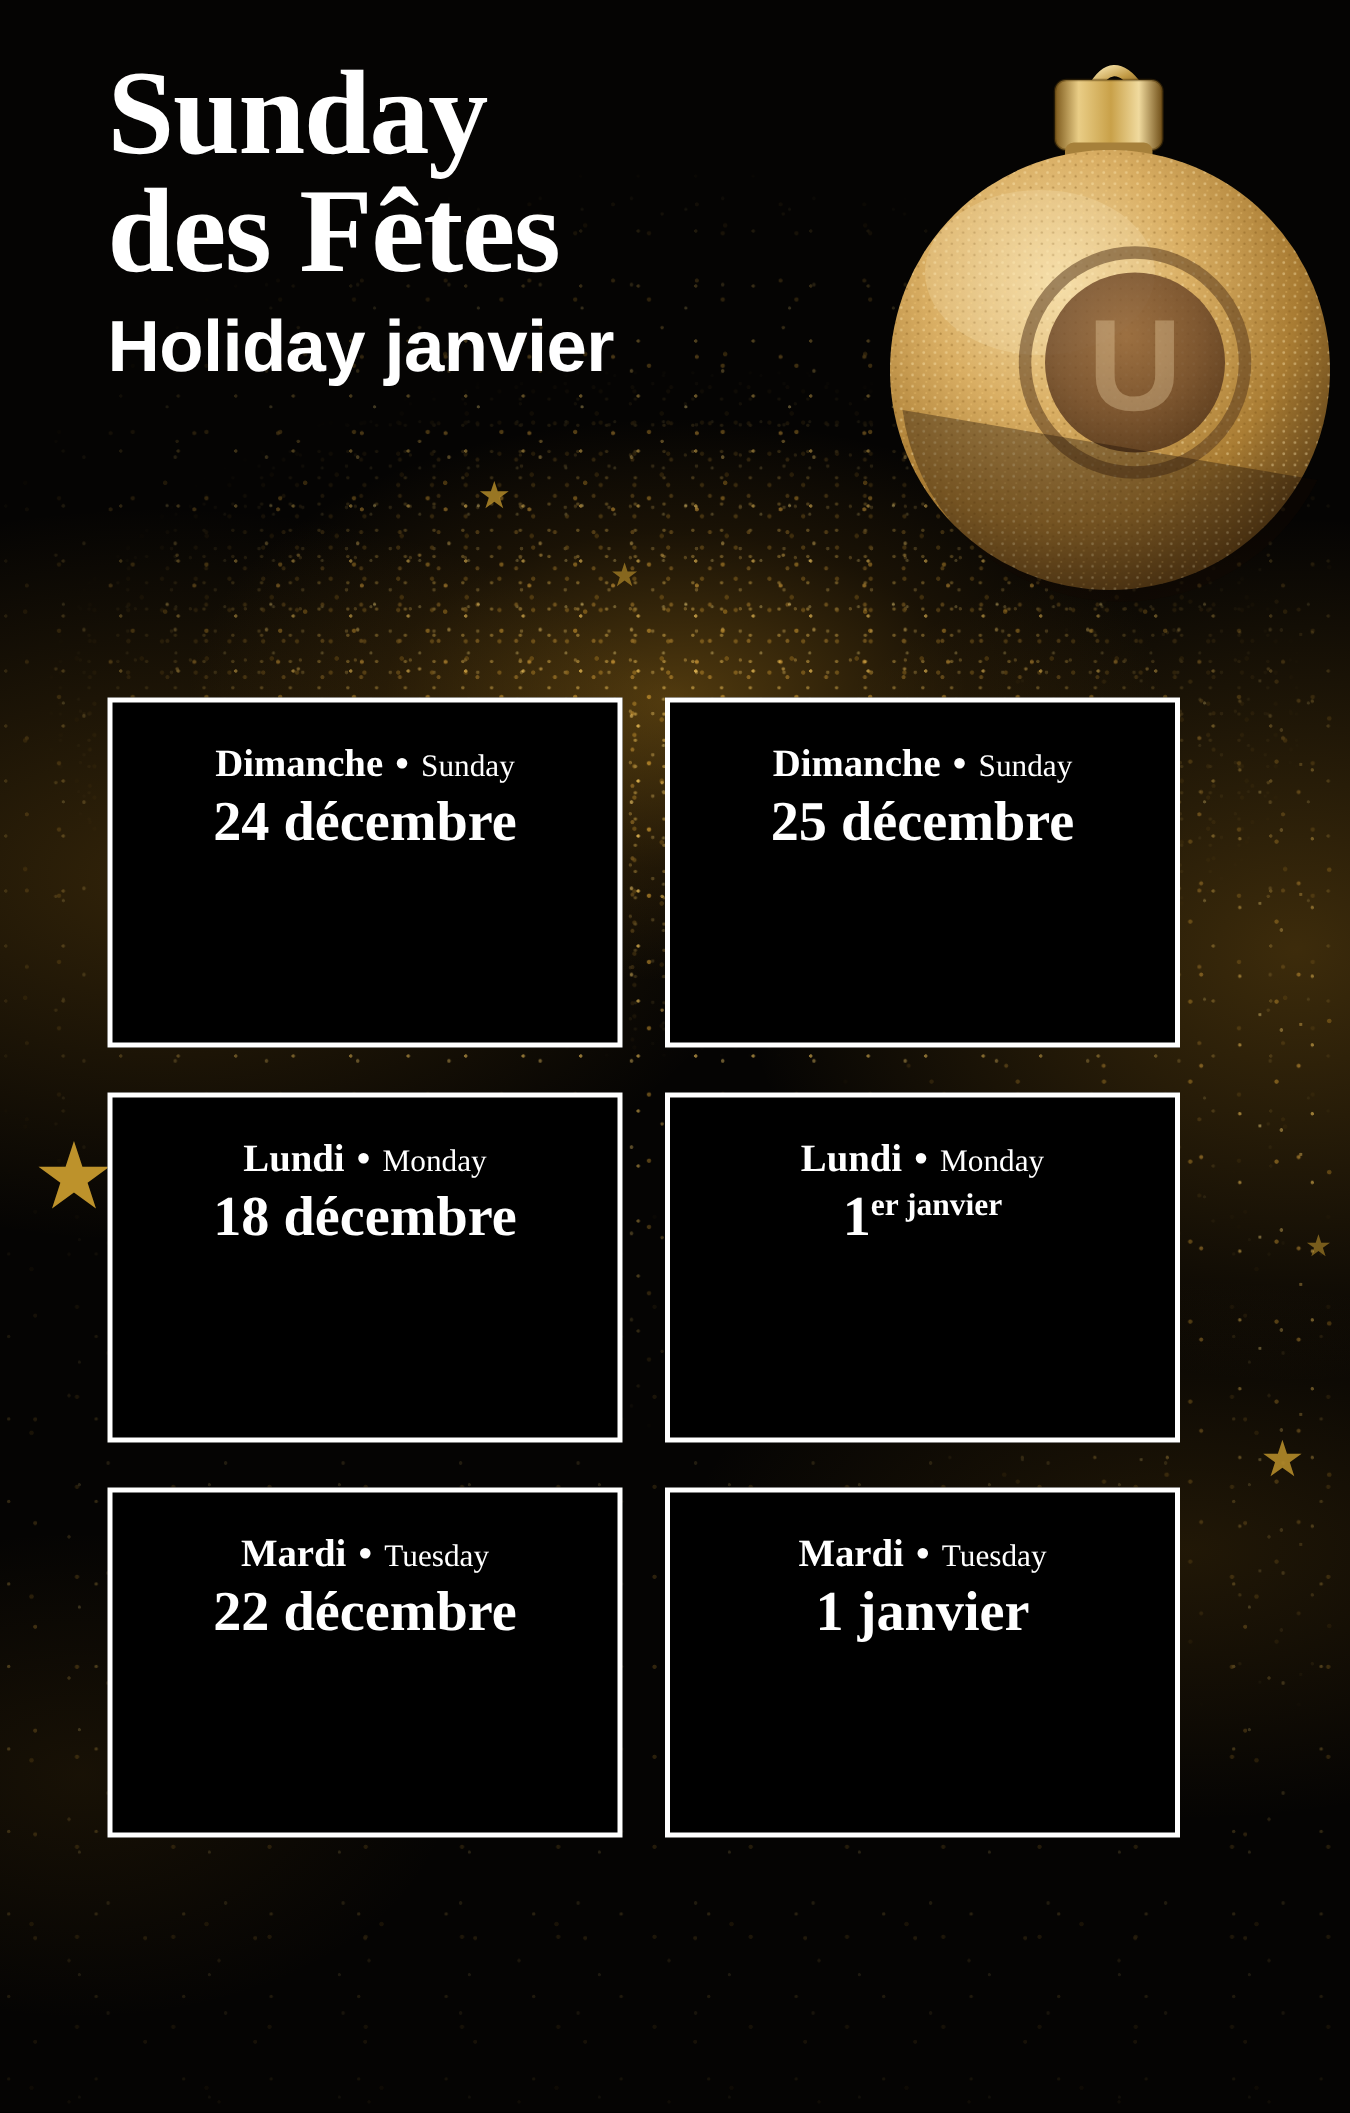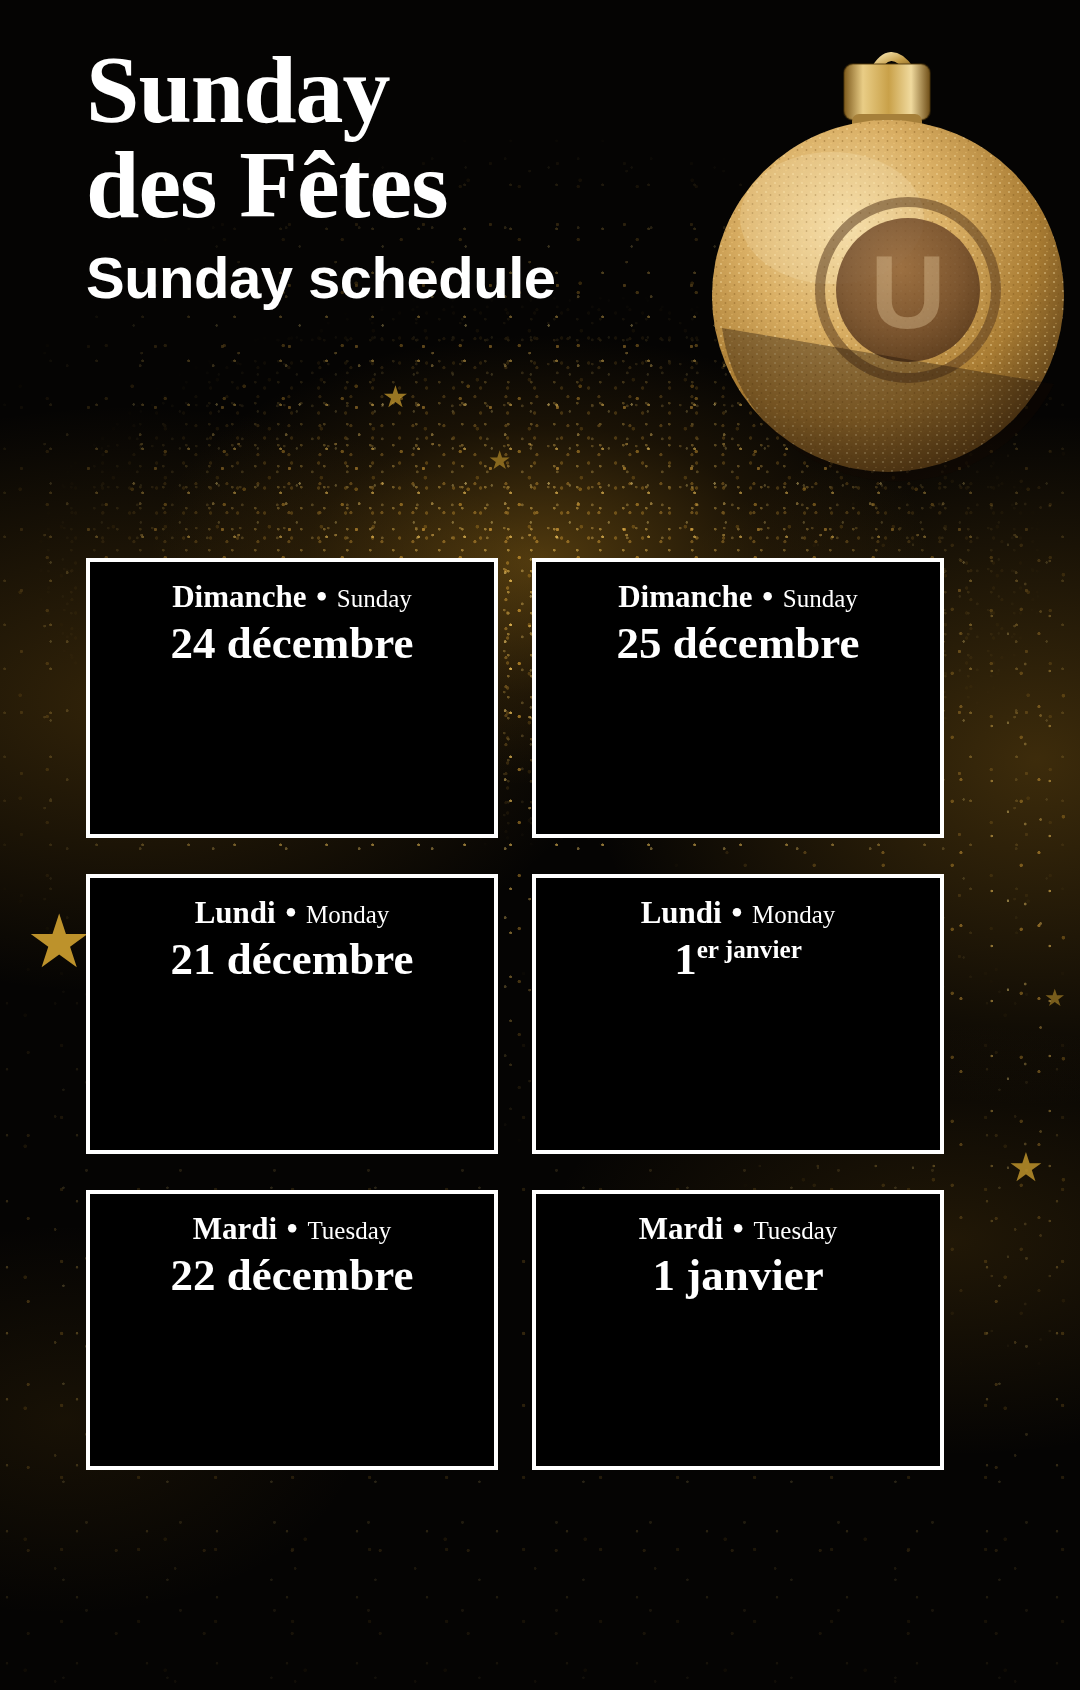--- a/index.html
+++ b/index.html
@@ -135,21 +135,21 @@
     grid-template-columns: 412px 412px;
     grid-template-rows: 280px 280px 280px;
     column-gap: 34px;
     row-gap: 36px;
     z-index: 5;
   }
 
   .card {
     border: 4px solid #ffffff;
     background: #000000;
-    padding: 18px 18px 0 18px;
+    padding: 32px 18px 0 18px;
     text-align: center;
     color: #ffffff;
   }
 
   .card-day {
     font-family: "Liberation Serif", serif;
     font-weight: 700;
     font-size: 31px;
     line-height: 1.1;
     white-space: nowrap;
@@ -256,21 +256,21 @@
 
       <path d="M30 300 a176 176 0 0 0 332 56 l-332 -56z" fill="rgba(20,10,2,0.35)"></path>
     </svg>
   </div>
 
   <div class="header">
     <h1 class="title">
       <span>Sunday</span><br>
       <span>des Fêtes</span>
     </h1>
-    <div class="subtitle">Sunday schedule</div>
+    <div class="subtitle">Holiday janvier</div>
   </div>
 
   <div class="grid">
 
     <div class="card">
       <div class="card-day">
         <span>Dimanche</span>
         <span class="sep">•</span>
         <span class="en">Sunday</span>
       </div>
@@ -292,21 +292,21 @@
       <div class="card-body"></div>
     </div>
 
     <div class="card">
       <div class="card-day">
         <span>Lundi</span>
         <span class="sep">•</span>
         <span class="en">Monday</span>
       </div>
       <div class="card-date">
-        <span>21 décembre</span><sup></sup>
+        <span>18 décembre</span><sup></sup>
       </div>
       <div class="card-body"></div>
     </div>
 
     <div class="card">
       <div class="card-day">
         <span>Lundi</span>
         <span class="sep">•</span>
         <span class="en">Monday</span>
       </div>

